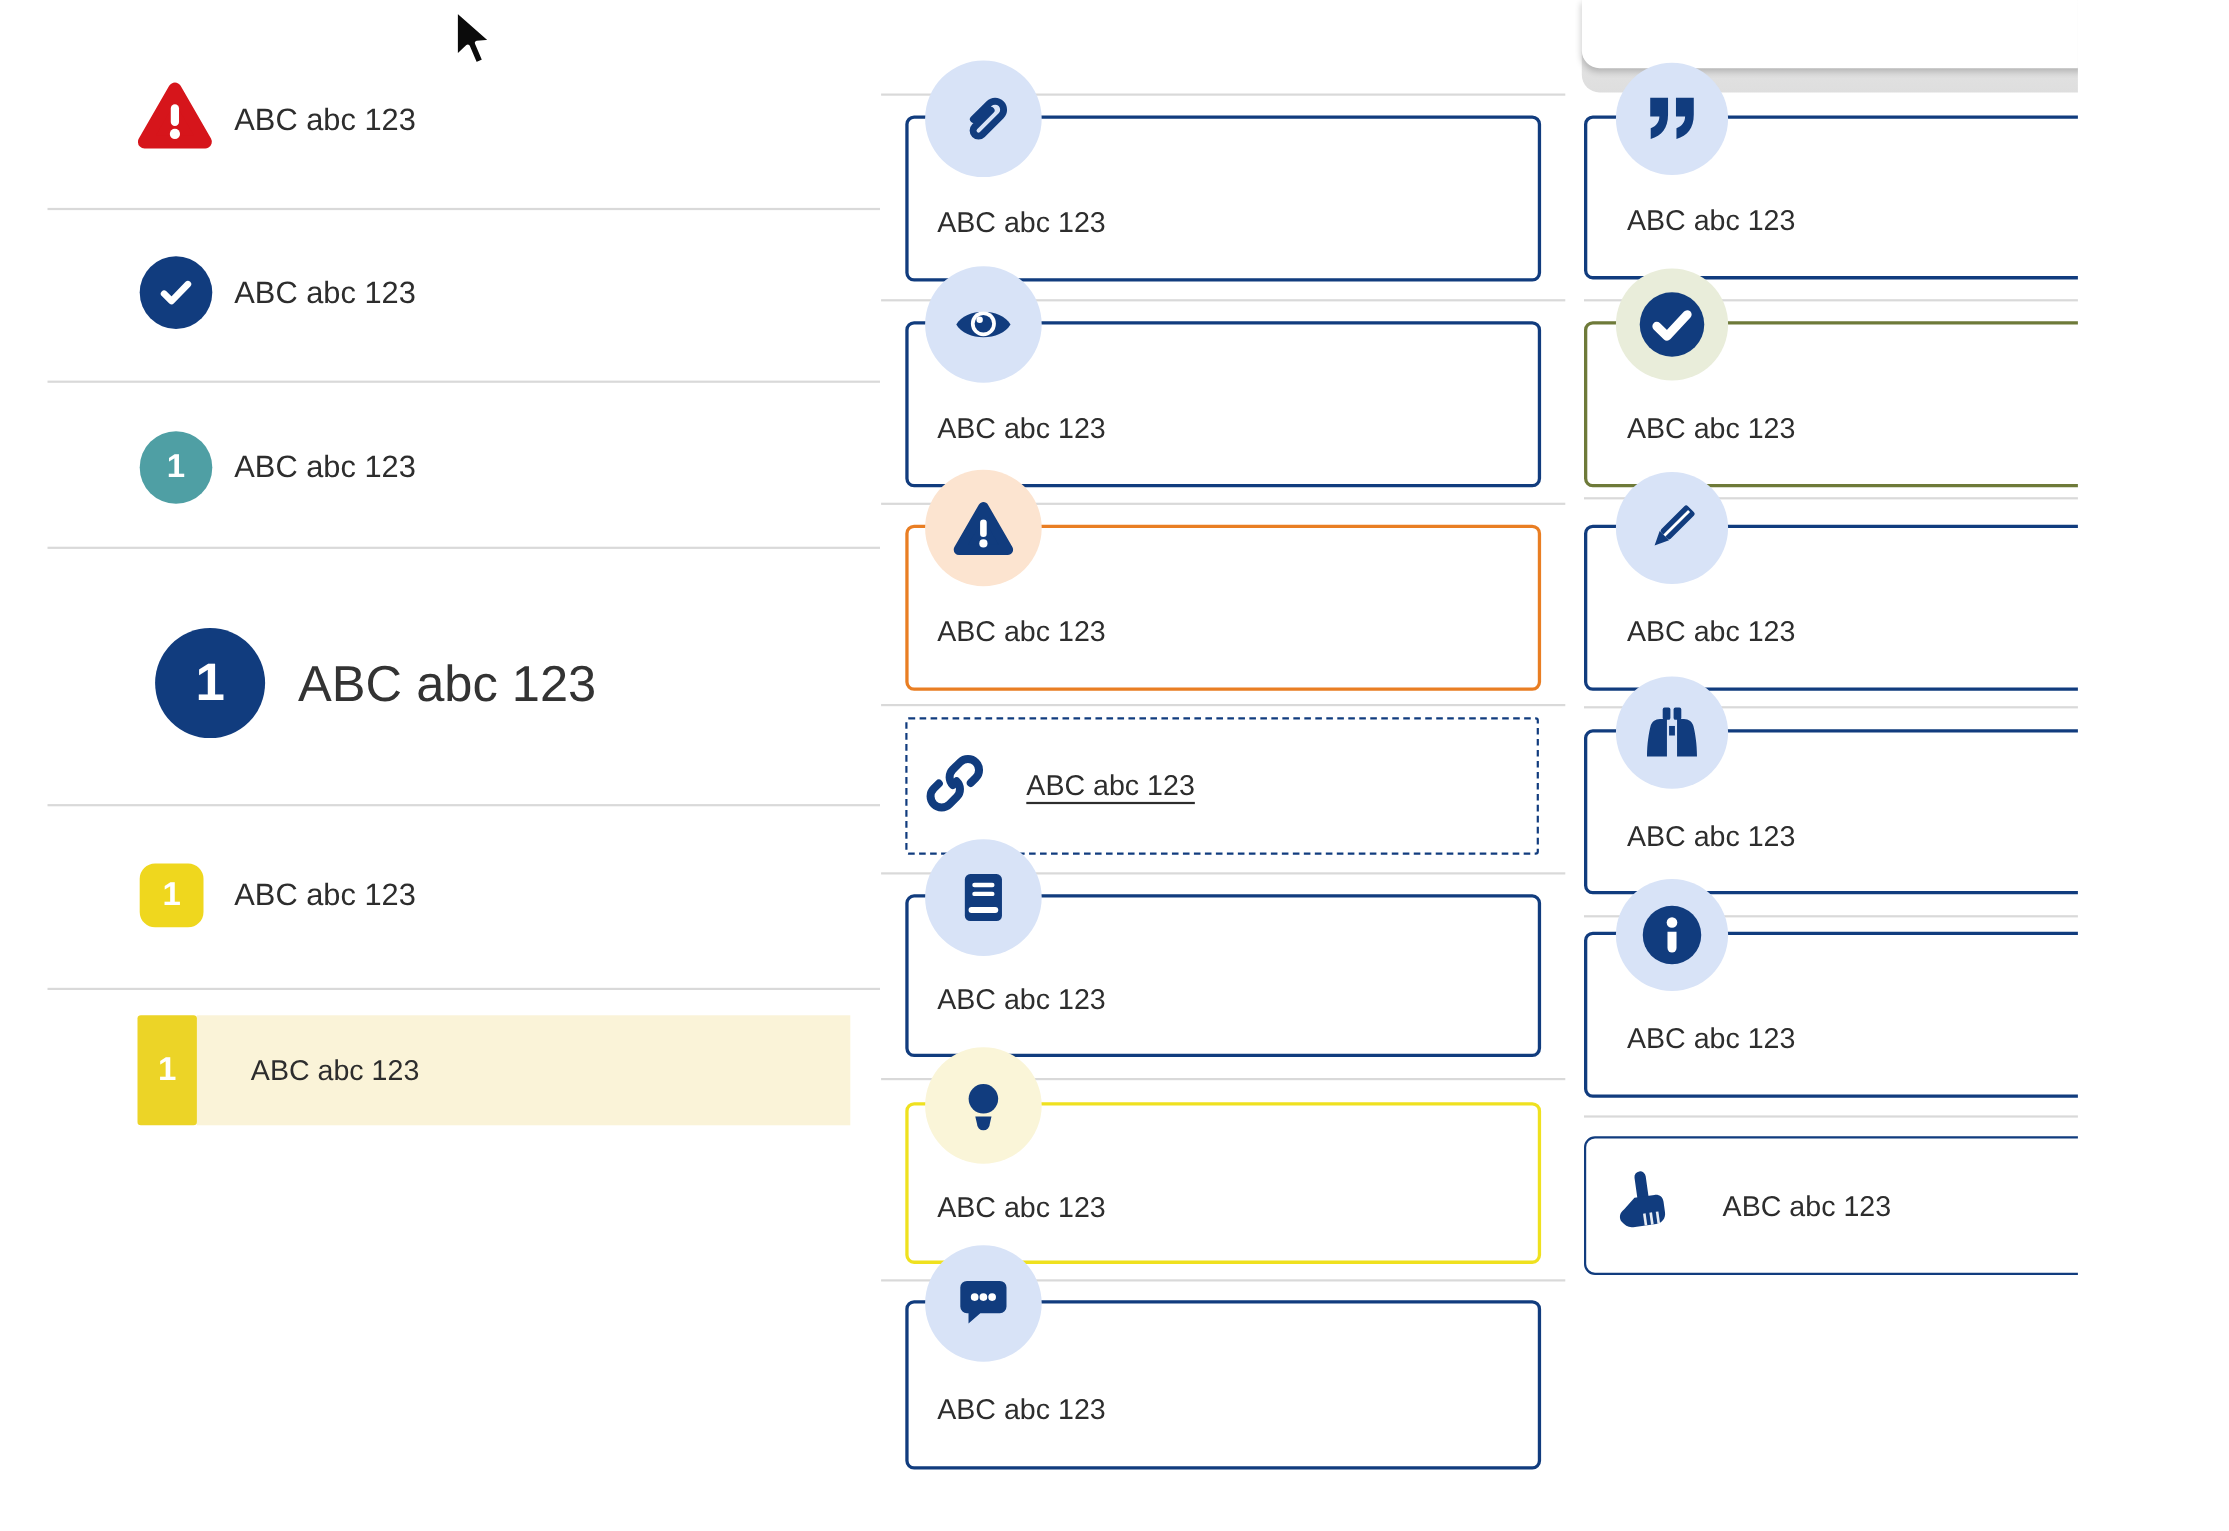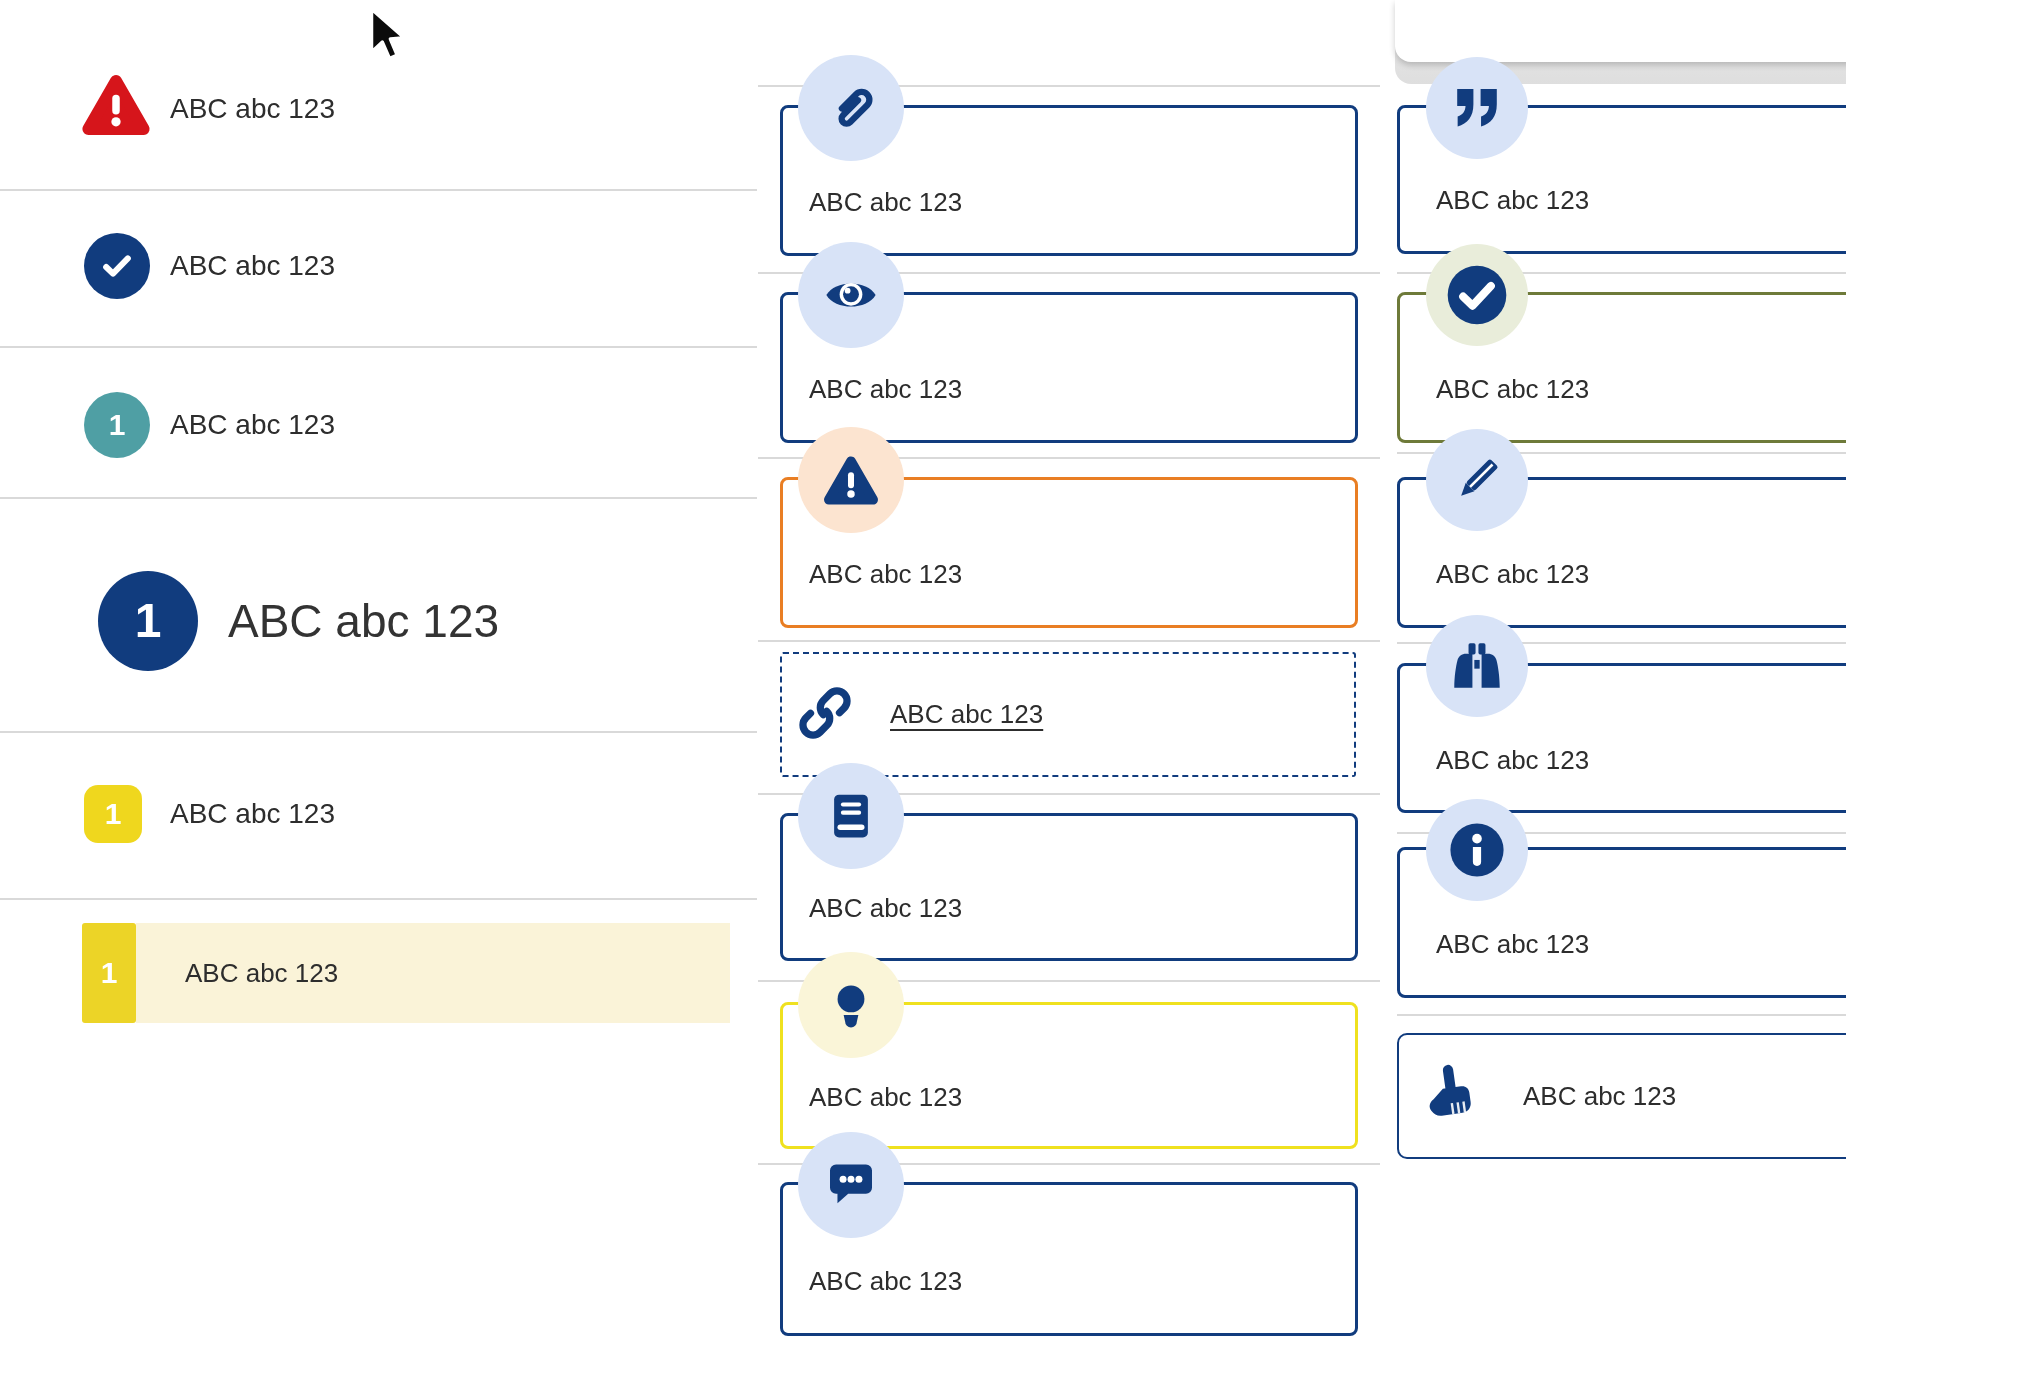--- a/index.html
+++ b/index.html
@@ -1,17 +1,17 @@
 <!DOCTYPE html>
 <html><head>
 <meta charset="utf-8">
 <style>
   html,body{margin:0;padding:0;background:#fff;}
   .canvas{position:relative;width:1846px;height:1392px;background:#fff;overflow:hidden;
-          font-family:"Liberation Sans",sans-serif;color:#2d2d2d;}
+          font-family:"Liberation Sans",sans-serif;color:#2d2d2d;margin-left:43px;}
   .hr{position:absolute;height:2px;background:#d9d9d9;}
   .abs{position:absolute;}
   .circle{position:absolute;border-radius:50%;display:flex;align-items:center;justify-content:center;}
   .badge-num{color:#fff;font-weight:700;line-height:1;}
   .row-label{position:absolute;font-size:28px;line-height:34px;color:#2d2d2d;}
   .row-heading{position:absolute;font-size:46px;line-height:60px;color:#333;}
   .hl-strip{position:absolute;background:#faf3d8;}
   .hl-block{position:absolute;background:#ecd427;border-radius:3px;display:flex;align-items:center;justify-content:center;}
   .card{position:absolute;background:#fff;border-radius:8px;}
   .b-navy{border:3px solid #113c7e;}

